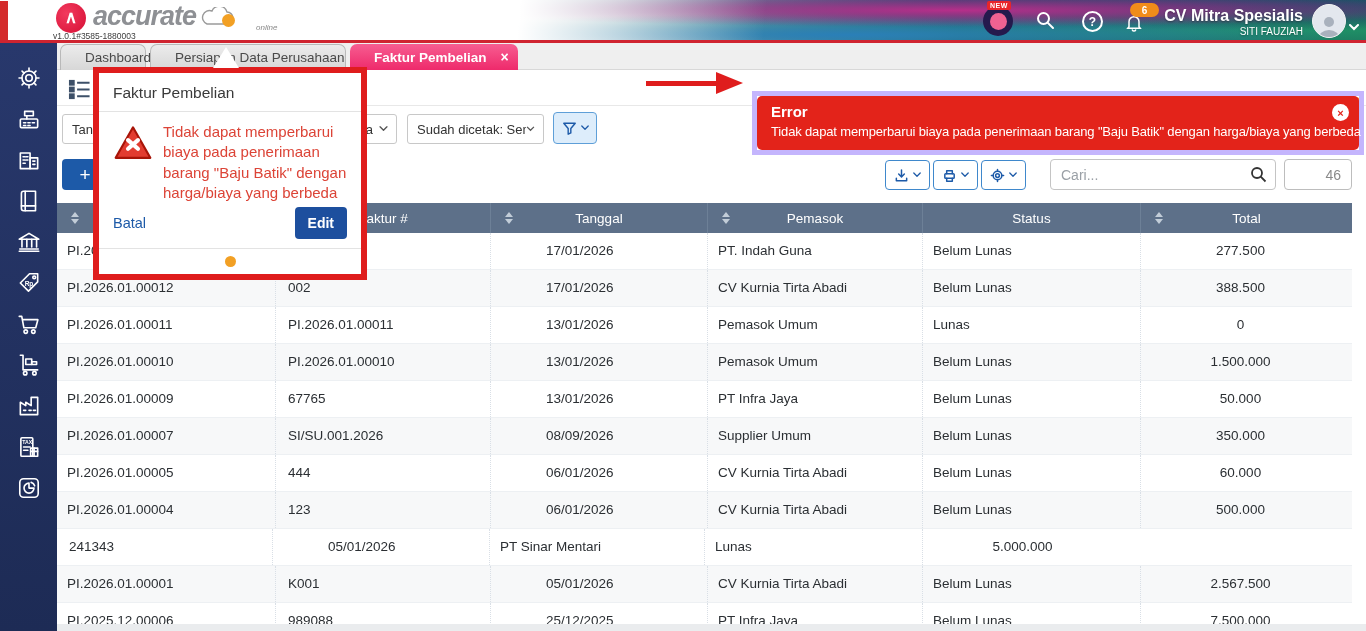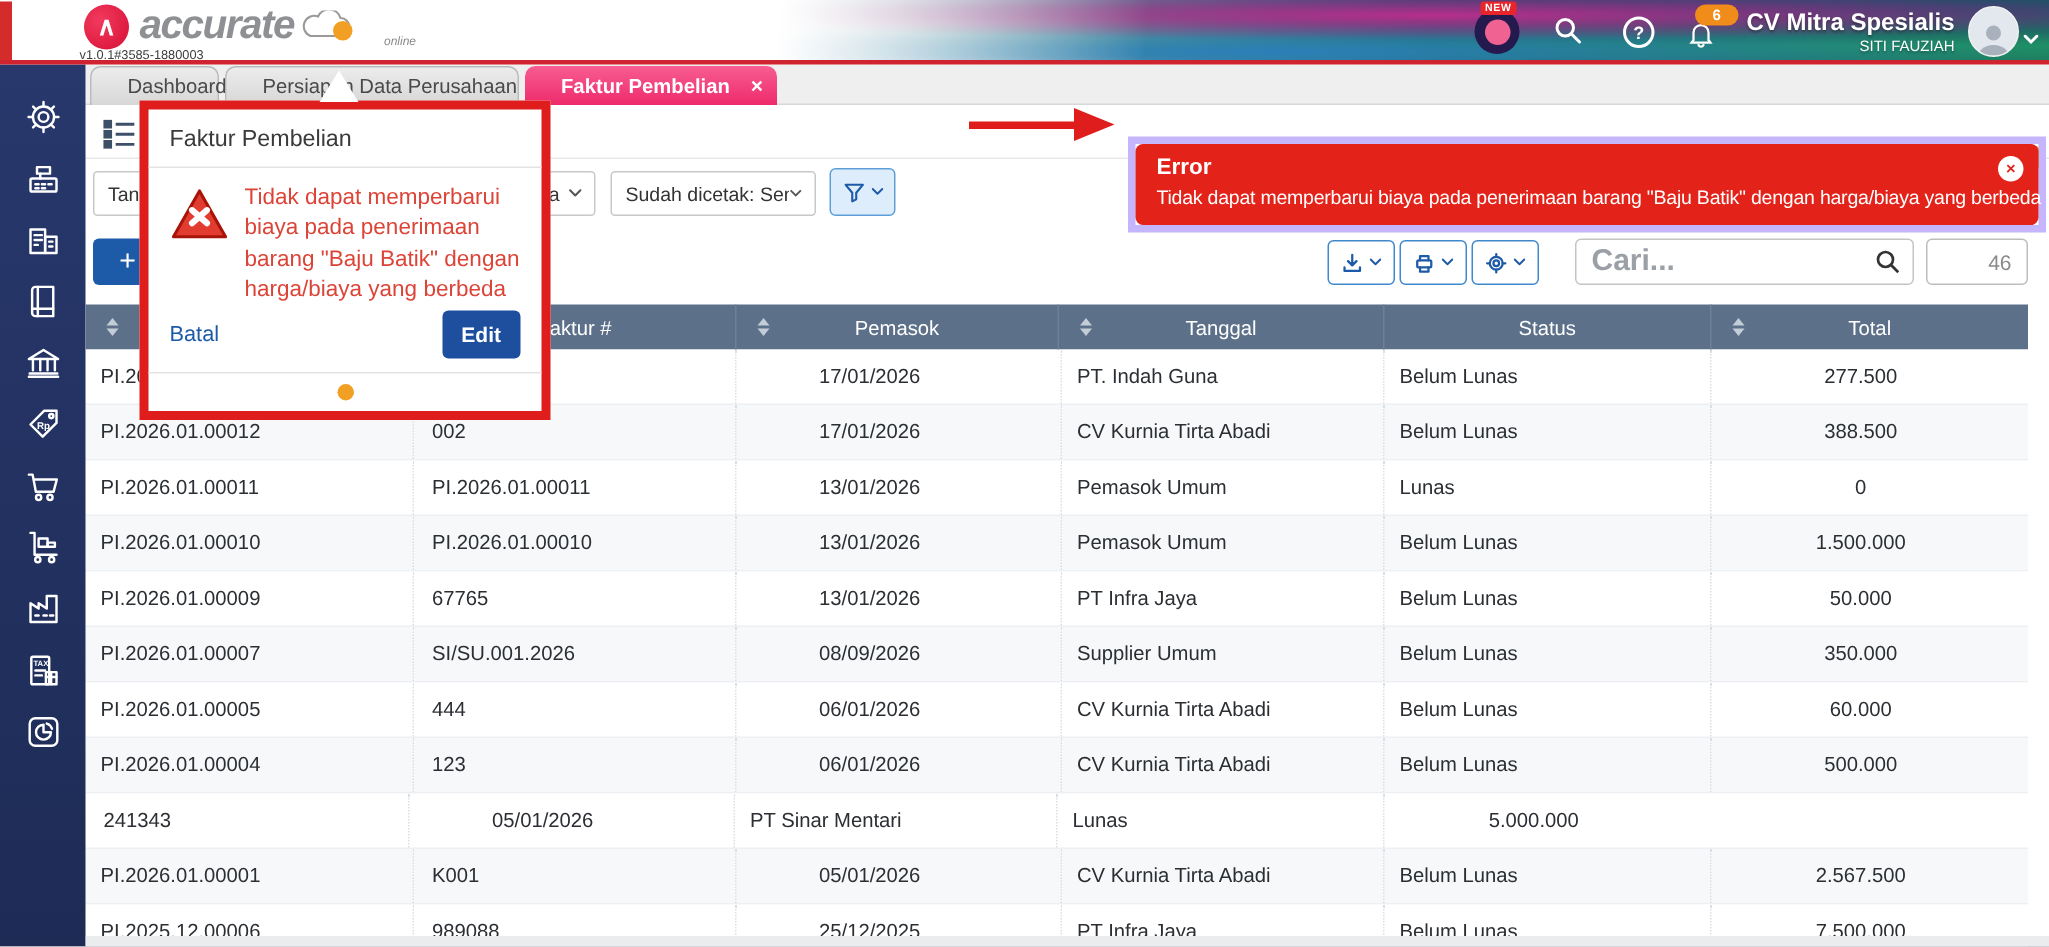--- a/index.html
+++ b/index.html
@@ -67,21 +67,21 @@
   .filter-btn{position:absolute;left:496px;top:41px;width:44px;height:32px;background:#ddedfb;
     border:1px solid #5e9fd8;border-radius:4px;box-sizing:border-box;display:flex;align-items:center;
     justify-content:center;gap:4px;}
   .add-btn{position:absolute;left:5px;top:88px;width:46px;height:31px;background:#1d5aa8;border-radius:4px;
     color:#fff;font-size:19px;display:flex;align-items:center;justify-content:center;}
   .tool-btn{position:absolute;top:89px;width:45px;height:30px;background:#fff;border:1px solid #3f88cc;
     border-radius:4px;box-sizing:border-box;display:flex;align-items:center;justify-content:center;gap:4px;}
   .search-box{position:absolute;left:993px;top:88px;width:226px;height:31px;border:1px solid #c4c4c4;
     border-radius:4px;box-sizing:border-box;background:#fff;}
   .search-box input{position:absolute;left:0;top:0;width:196px;height:29px;border:none;outline:none;
-    padding:0 0 0 10px;font-size:20px;color:#333;font-family:"Liberation Sans",sans-serif;background:transparent;font-weight:bold;}
+    padding:0 0 0 10px;font-size:14px;color:#333;font-family:"Liberation Sans",sans-serif;background:transparent;}
   .search-box input::placeholder{color:#9aa0a6;}
   .search-mag{position:absolute;right:8px;top:6px;}
   .count-box{position:absolute;left:1227px;top:88px;width:68px;height:31px;border:1px solid #bdbdbd;
     border-radius:4px;box-sizing:border-box;font-size:14px;color:#8a8a8a;display:flex;align-items:center;
     justify-content:flex-end;padding-right:10px;background:#fff;}
   
   #table{position:absolute;left:0;top:132px;width:1295px;}
   .thead{display:flex;height:30px;background:#5d7089;}
   .hcell{position:relative;display:flex;align-items:center;justify-content:center;color:#fff;
     font-size:13.5px;box-sizing:border-box;}
@@ -376,33 +376,33 @@
             </span>
             <span></span>
           </div>
           <div class="hcell w1">
             <span class="sort">
               <i class="up"></i>
               <i class="dn"></i>
             </span>
             <span>Faktur #</span>
           </div>
+          <div class="hcell w2">
+            <span class="sort">
+              <i class="up"></i>
+              <i class="dn"></i>
+            </span>
+            <span>Tanggal</span>
+          </div>
           <div class="hcell w3">
             <span class="sort">
               <i class="up"></i>
               <i class="dn"></i>
             </span>
             <span>Pemasok</span>
-          </div>
-          <div class="hcell w2">
-            <span class="sort">
-              <i class="up"></i>
-              <i class="dn"></i>
-            </span>
-            <span>Tanggal</span>
           </div>
           <div class="hcell w4">
             <span>Status</span>
           </div>
           <div class="hcell w5">
             <span class="sort">
               <i class="up"></i>
               <i class="dn"></i>
             </span>
             <span>Total</span>

